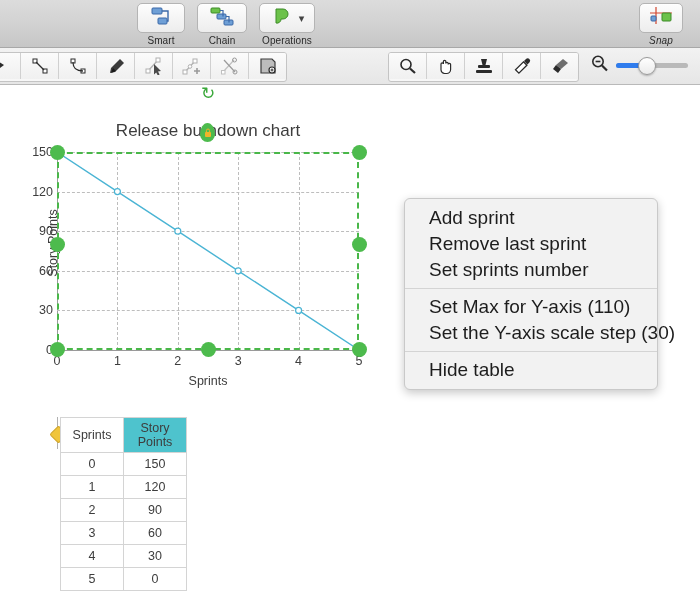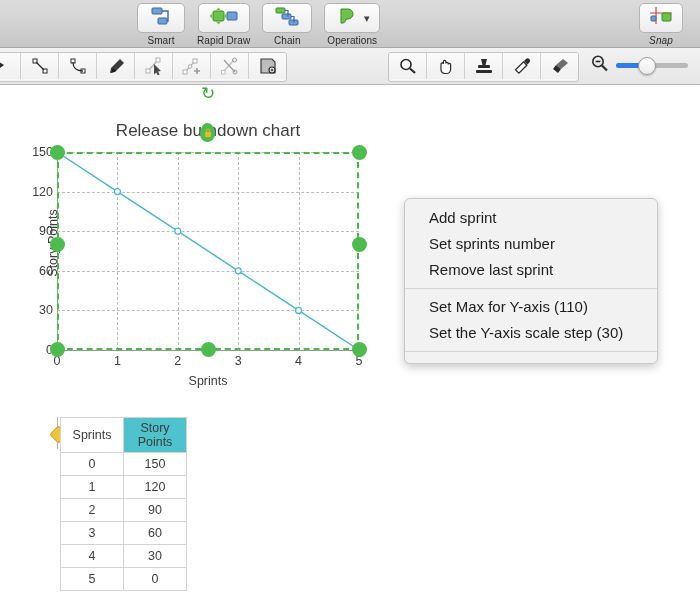--- a/index.html
+++ b/index.html
@@ -143,21 +143,21 @@
   .diamond-line-v{position:absolute;left:57px;top:332px;width:1px;height:32px;background:#b0b0b0;}
 
   
   .ctx-menu{
     position:absolute;left:404px;top:113px;width:254px;
     background:#f2f2f2;border:1px solid #c9c9c9;border-radius:6px;
     box-shadow:0 3px 10px rgba(0,0,0,.22);
     padding:6px 0;box-sizing:border-box;
   }
   .ctx-item{
-    padding:3px 0 3px 24px;font-size:15px;color:#1d1d1d;
+    padding:3px 0 3px 24px;font-size:19px;color:#1d1d1d;
     line-height:20px;white-space:nowrap;
   }
   .ctx-sep{height:1px;background:#d4d4d4;margin:5px 0;}
 </style>
 </head>
 <body>
 
 <div class="toolbar-top">
 
   <div class="tb-group" style="margin-left:131px;">
@@ -168,35 +168,20 @@
           <svg width="30" height="20" viewBox="0 0 30 20">
             <rect x="6" y="2" width="10" height="6" rx="1" fill="#6e9fd6" stroke="#3a68a8" stroke-width="1"></rect>
             <rect x="12" y="12" width="9" height="6" rx="1" fill="#6e9fd6" stroke="#3a68a8" stroke-width="1"></rect>
             <path d="M16 5 L22 5 L22 15 L21 15" fill="none" stroke="#3a68a8" stroke-width="1.4"></path>
           </svg>
         </span>
       </div>
       <div class="tb-label">Smart</div>
     </div>
 
-    <div class="tb-item">
-      <div class="tb-btn">
-        <span>
-          <svg width="34" height="20" viewBox="0 0 34 20">
-            <rect x="6" y="5" width="11" height="10" rx="1.5" fill="#6cc24a" stroke="#3d8b28" stroke-width="1"></rect>
-            <rect x="20" y="6" width="10" height="8" rx="1" fill="#6e9fd6" stroke="#3a68a8" stroke-width="1"></rect>
-            <path d="M11.5 1.5 l2.2 2.6 h-4.4 z" fill="#6cc24a"></path>
-            <path d="M11.5 18.5 l2.2 -2.6 h-4.4 z" fill="#6cc24a"></path>
-            <path d="M2.5 10 l2.6 -2.2 v4.4 z" fill="#6cc24a"></path>
-            <path d="M20.5 10 l-2.6 -2.2 v4.4 z" fill="#6cc24a"></path>
-          </svg>
-        </span>
-      </div>
-      <div class="tb-label">Rapid Draw</div>
-    </div>
 
     <div class="tb-item">
       <div class="tb-btn">
         <span>
           <svg width="32" height="20" viewBox="0 0 32 20">
             <rect x="5" y="2" width="9" height="5" rx="1" fill="#6cc24a" stroke="#3d8b28" stroke-width="1"></rect>
             <rect x="11" y="8" width="9" height="5" rx="1" fill="#6e9fd6" stroke="#3a68a8" stroke-width="1"></rect>
             <rect x="18" y="14" width="9" height="5" rx="1" fill="#6e9fd6" stroke="#3a68a8" stroke-width="1"></rect>
             <path d="M14 4.5 h3 v6 M20 10.5 h3 v6" fill="none" stroke="#3a68a8" stroke-width="1.2"></path>
           </svg>
@@ -448,21 +433,22 @@
         </tr>
         <tr>
           <td>5</td>
           <td>0</td>
         </tr>
       </tbody>
   </table>
 
   <div class="ctx-menu">
     <div class="ctx-item">Add sprint</div>
+    <div class="ctx-item">Remove last sprint</div>
     <div class="ctx-item">Set sprints number</div>
-    <div class="ctx-item">Remove last sprint</div>
     <div class="ctx-sep"></div>
     <div class="ctx-item">Set Max for Y-axis (110)</div>
     <div class="ctx-item">Set the Y-axis scale step (30)</div>
     <div class="ctx-sep"></div>
+    <div class="ctx-item">Hide table</div>
   </div>
 
 </div>
 
 </body></html>

